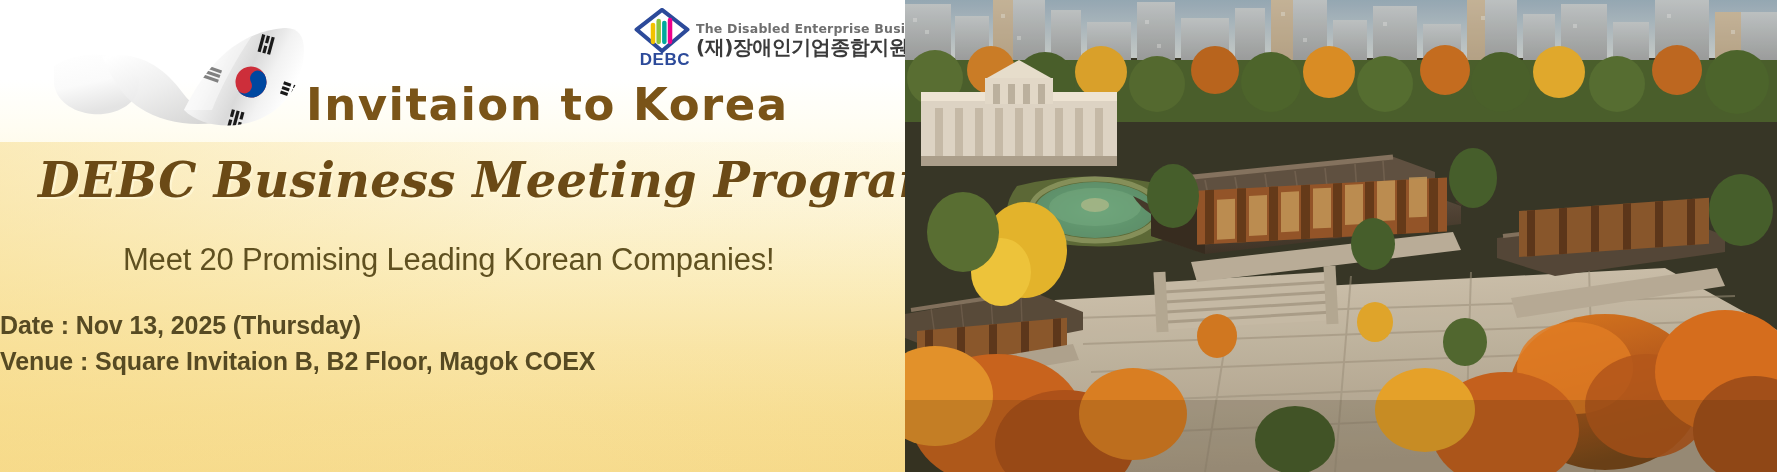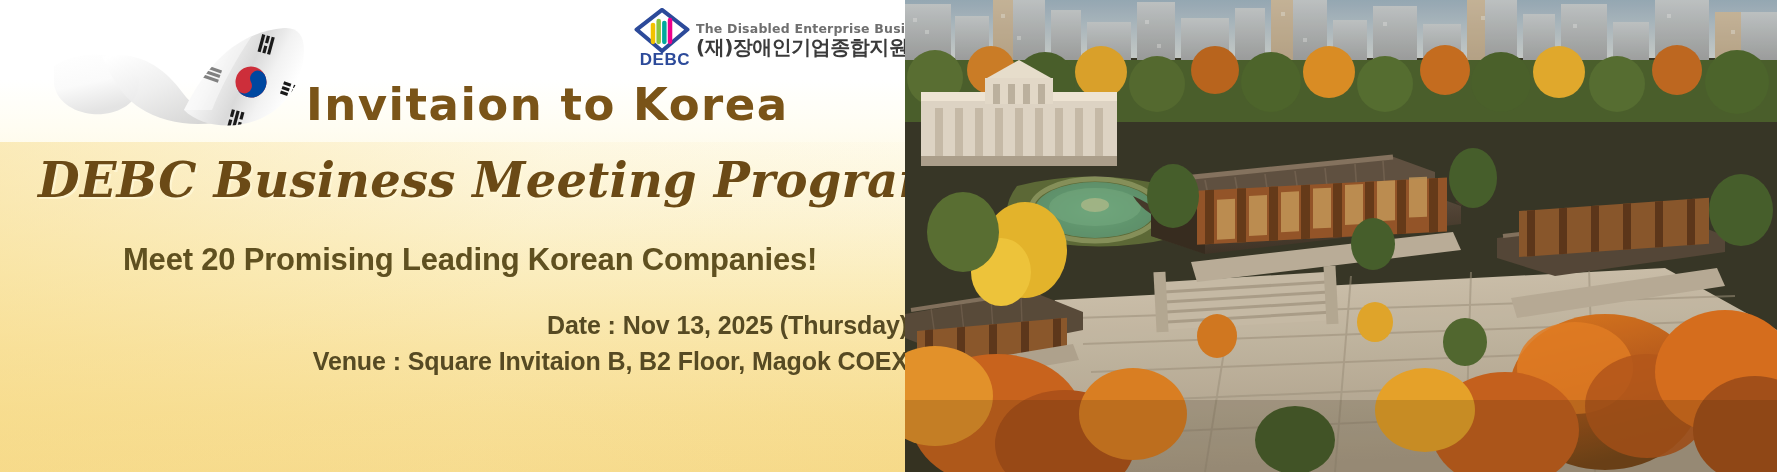--- a/index.html
+++ b/index.html
@@ -133,34 +133,33 @@
     letter-spacing: 0.2px;
     white-space: nowrap;
     text-shadow: 2px 2px 0 rgba(255,248,216,0.75);
   }
 
   #subtitle-meet {
     position: absolute;
     left: 123px;
     top: 242px;
     font-family: "Liberation Sans", sans-serif;
-    font-weight: bold;
+    font-weight: normal;
     font-size: 31px;
     color: #5f5020;
     letter-spacing: -0.2px;
     white-space: nowrap;
   }
 
   #detail-lines {
     position: absolute;
     left: 0;
     top: 308px;
     width: 908px;
-    text-align: right;
-    padding-left: 16px;
+    text-align: left;
   }
   .detail-line {
     font-family: "Liberation Sans", sans-serif;
     font-weight: bold;
     font-size: 25px;
     color: #564a23;
     line-height: 1.42;
     letter-spacing: -0.1px;
     white-space: nowrap;
   }

